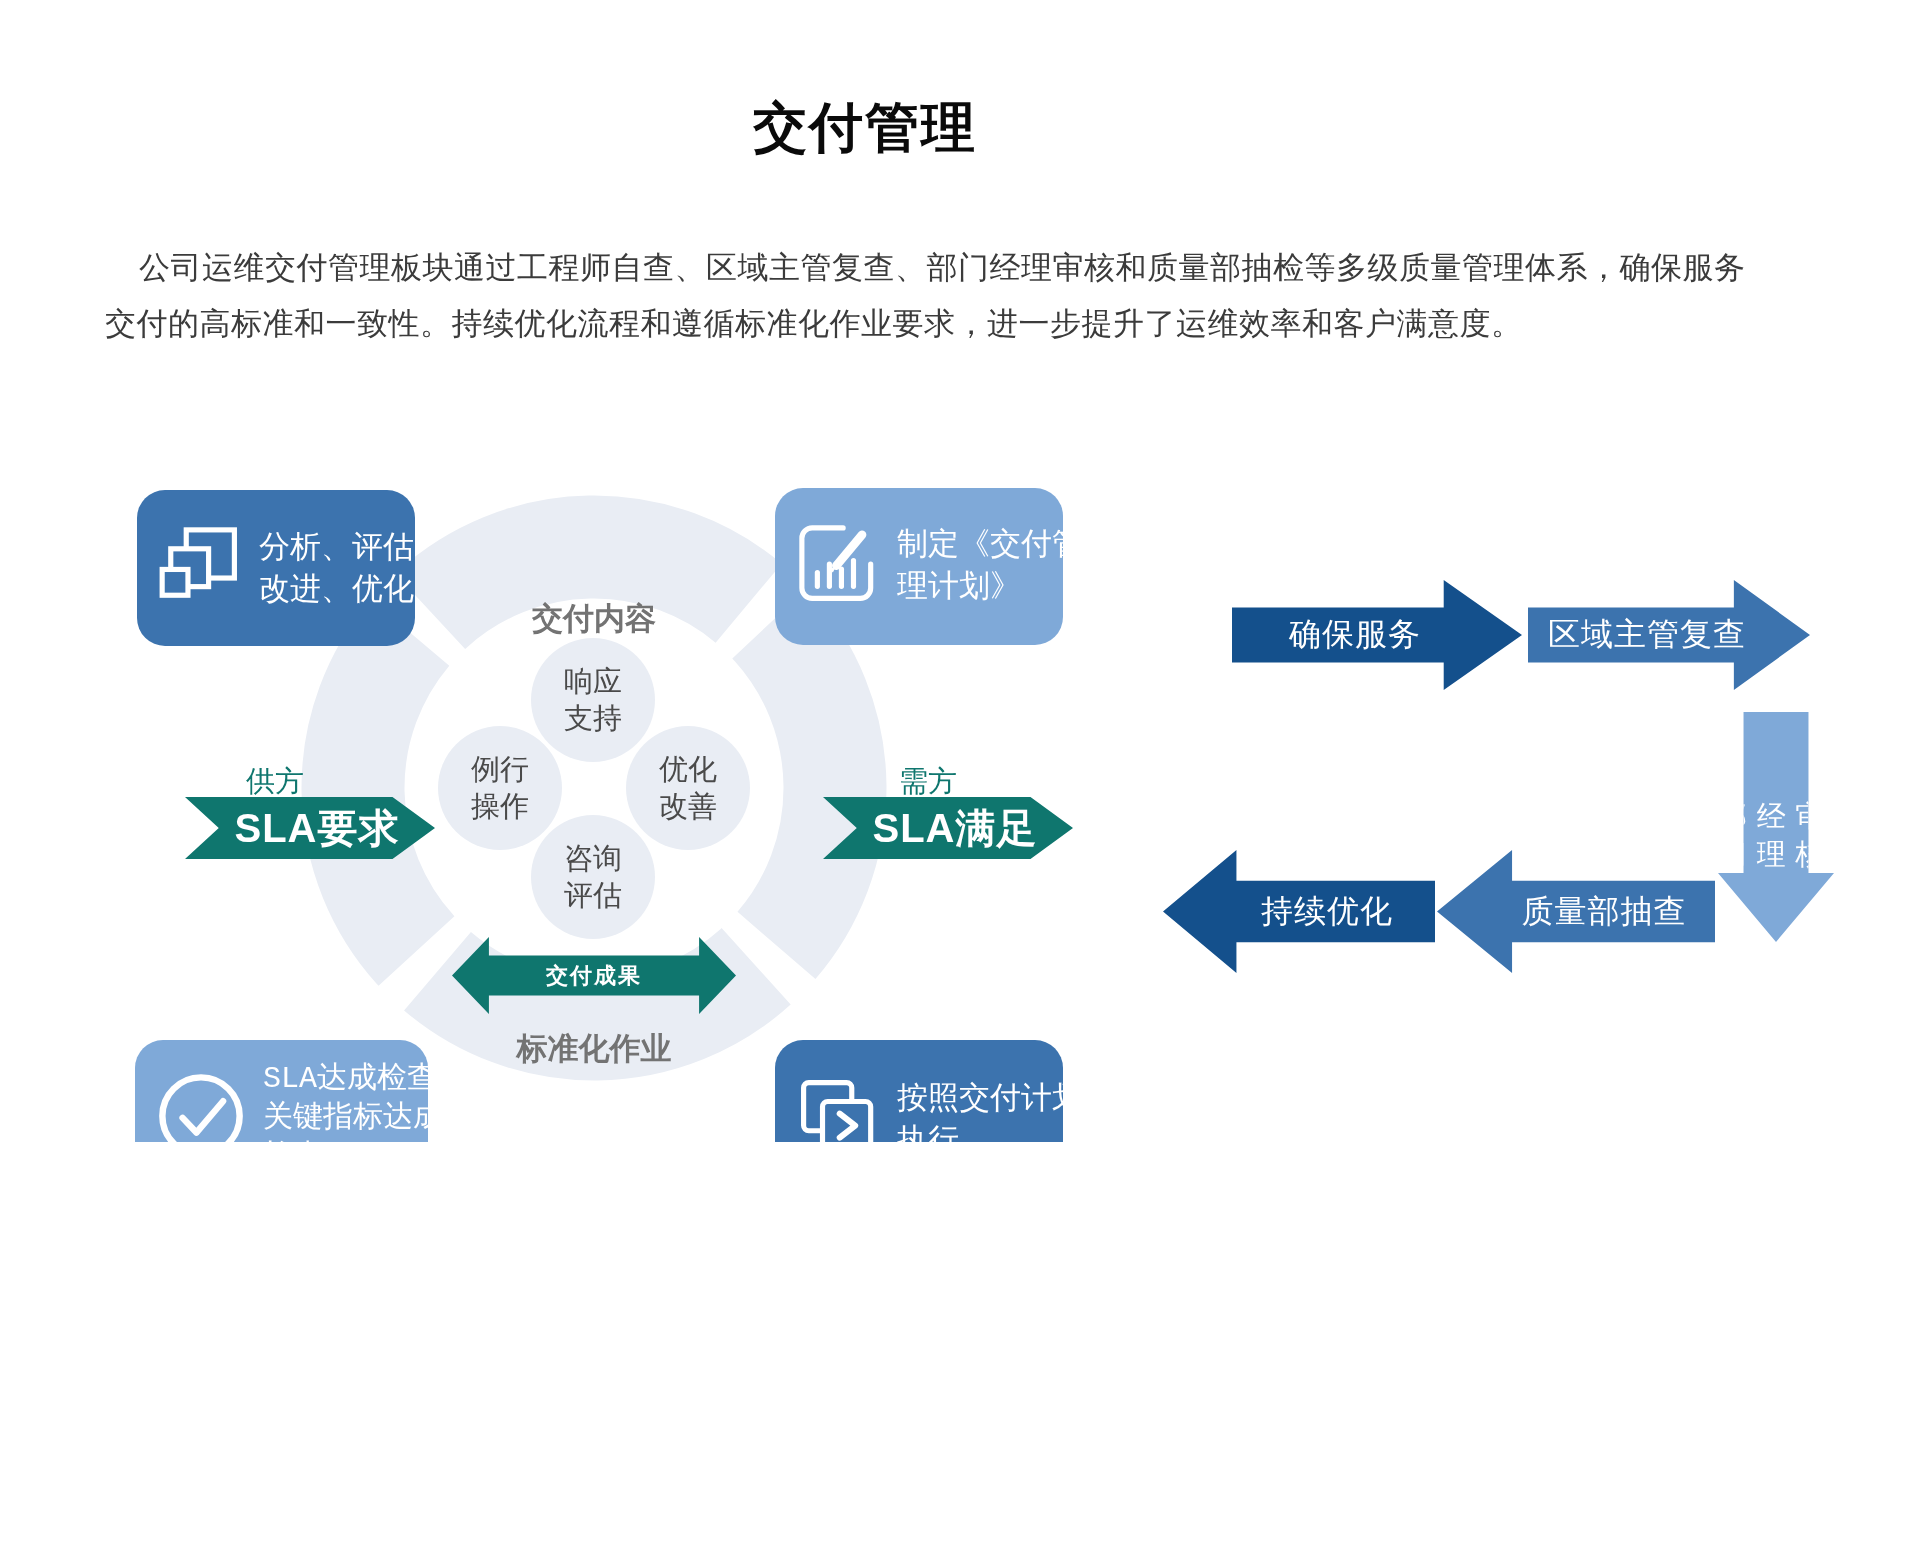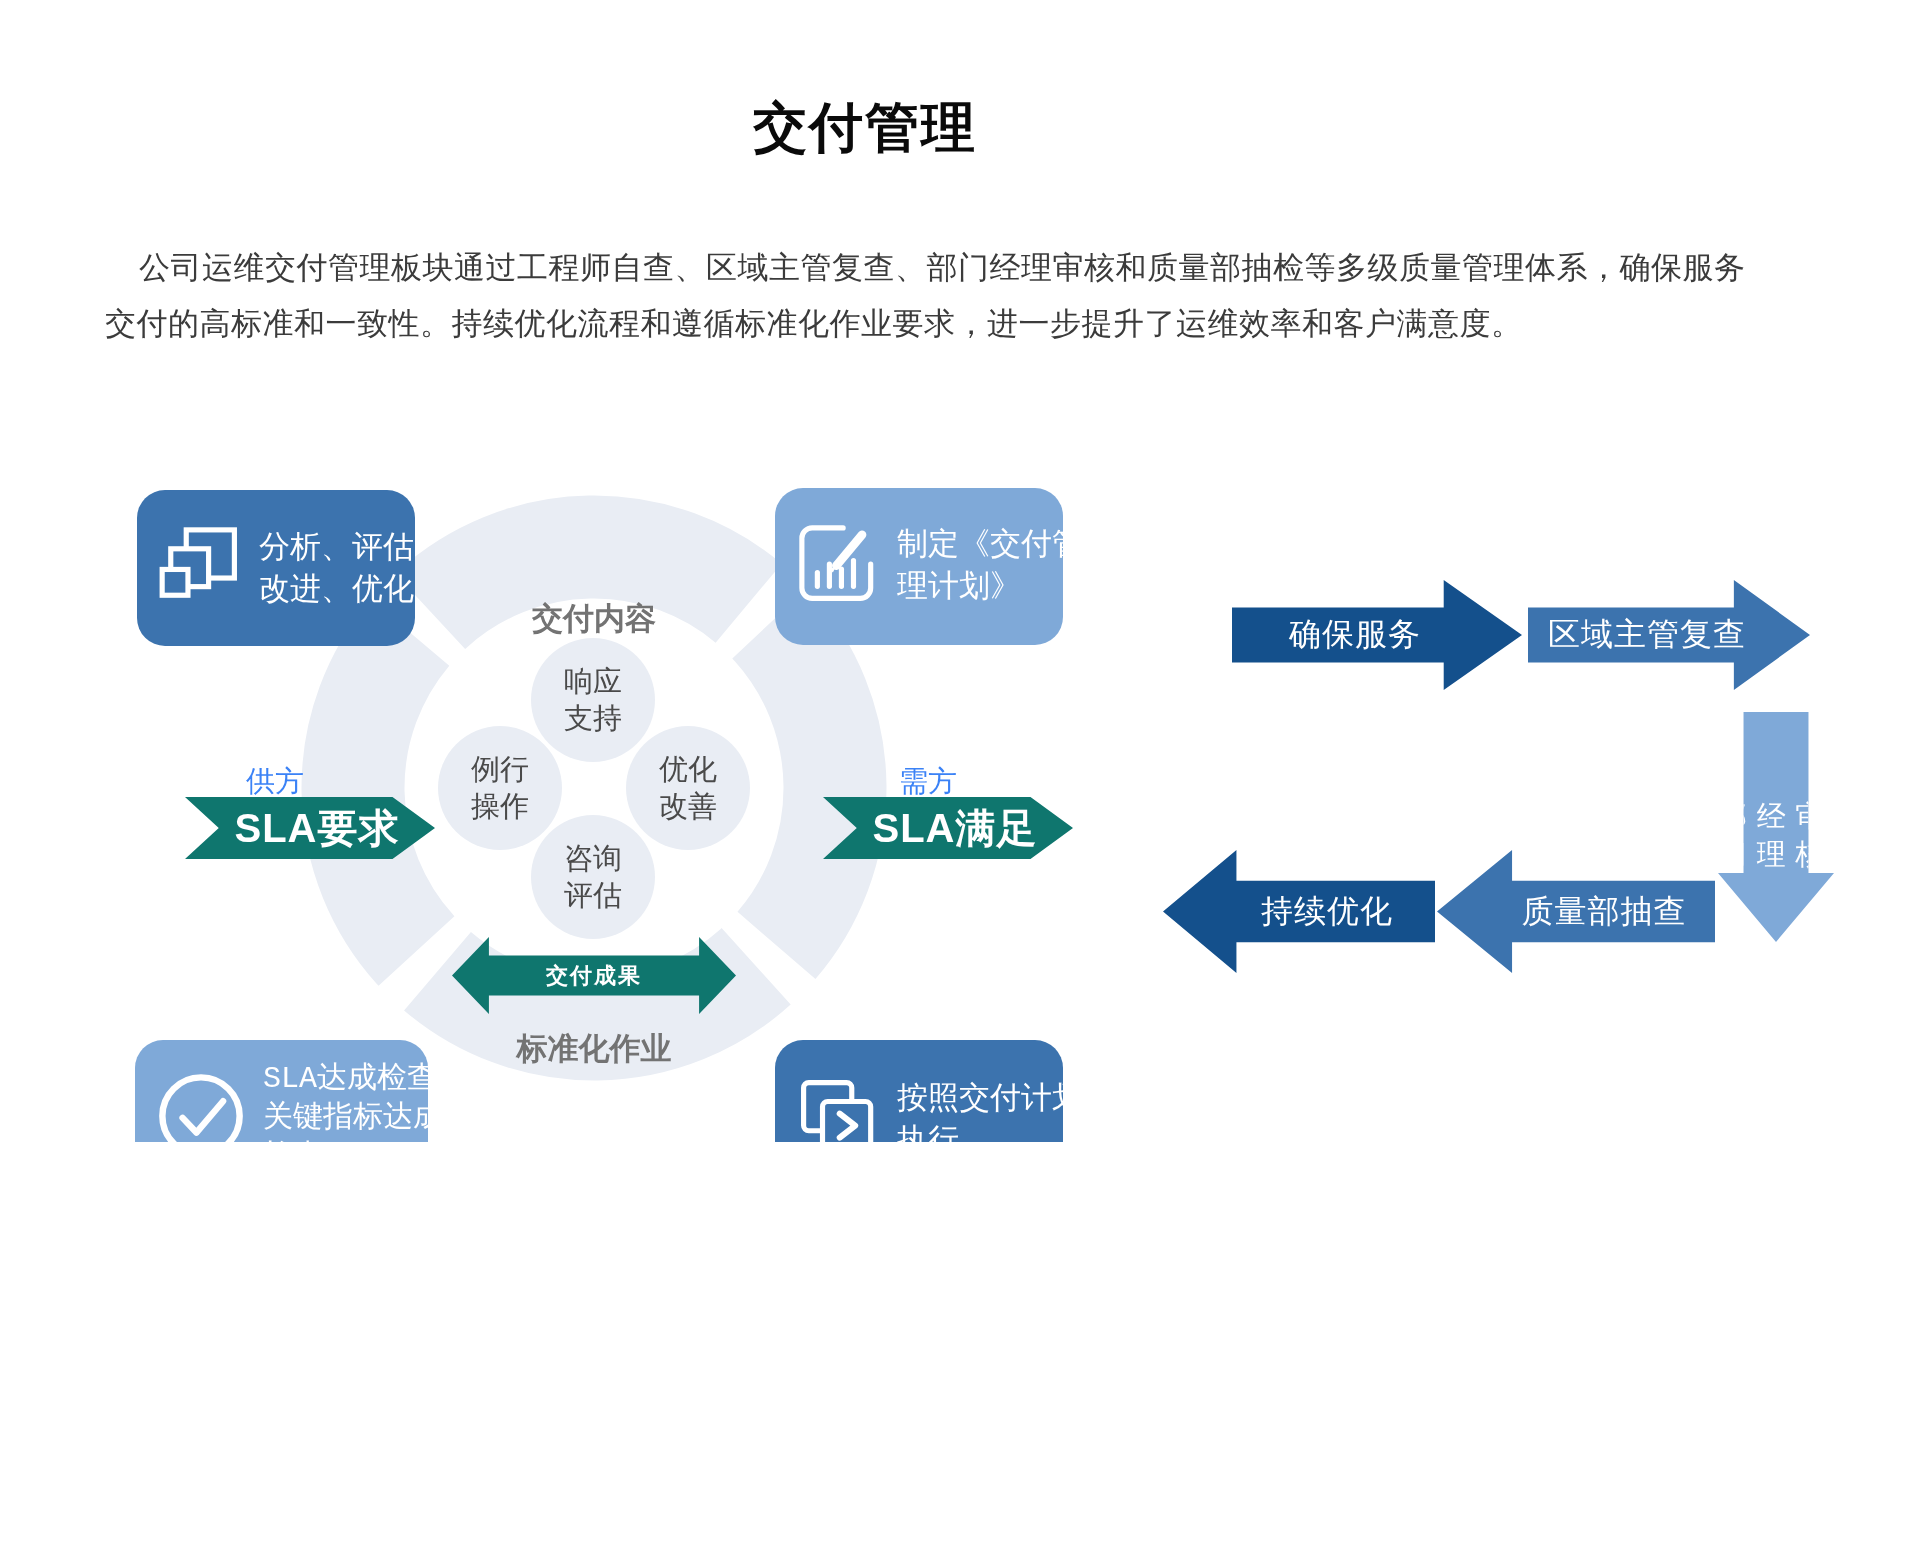--- a/index.html
+++ b/index.html
@@ -35,21 +35,21 @@
   .c-top{left:531px;top:638px;}
   .c-left{left:438px;top:726px;}
   .c-right{left:626px;top:726px;}
   .c-bottom{left:531px;top:815px;}
   .cycle-label{
     width:240px;text-align:center;font-size:31px;font-weight:bold;color:#737373;
   }
   .lbl-content{left:474px;top:598px;}
   .lbl-work{left:474px;top:1028px;}
   .side-label{
-    width:160px;text-align:center;font-size:29px;color:#3b82f6;
+    width:160px;text-align:center;font-size:29px;color:#0f766e;
   }
   .lbl-supplier{left:195px;top:762px;}
   .lbl-demand{left:848px;top:762px;}
   
   .banner-arrow{
     width:250px;height:62px;
     clip-path:polygon(0 0,83% 0,100% 50%,83% 100%,0 100%,13.5% 50%);
     display:flex;align-items:center;justify-content:center;
     color:#fff;font-size:40px;font-weight:bold;padding-left:14px;box-sizing:border-box;
     letter-spacing:1px;

